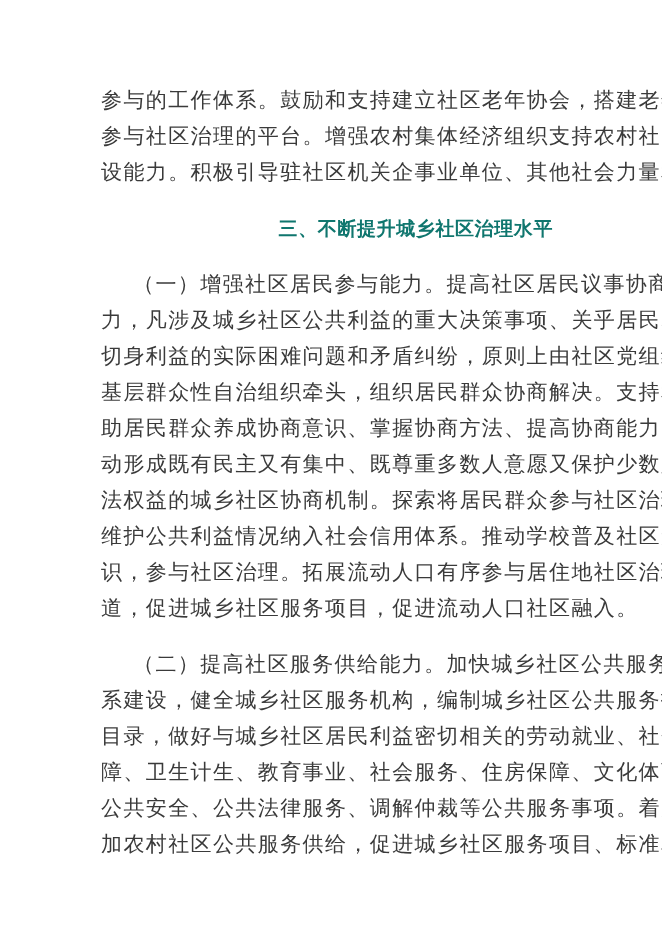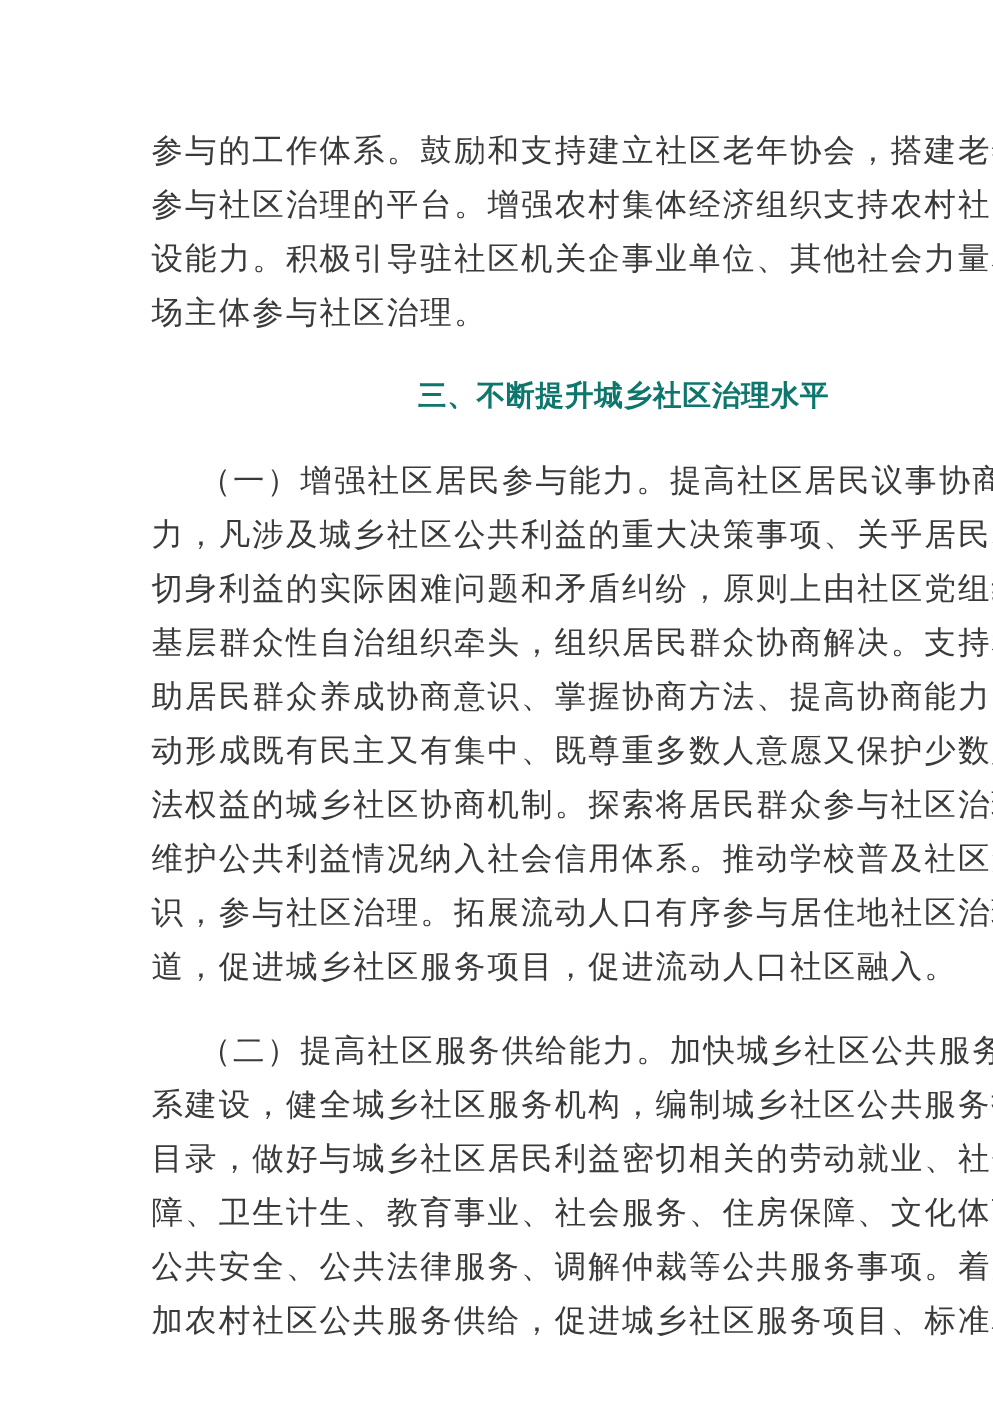--- a/index.html
+++ b/index.html
@@ -12,21 +12,20 @@
   .indent { padding-left:32px; }
 </style>
 </head>
 <body>
 
 <div class="page">
   <div>
     <div class="line">参与的工作体系。鼓励和支持建立社区老年协会，搭建老年人</div>
     <div class="line">参与社区治理的平台。增强农村集体经济组织支持农村社区建</div>
     <div class="line">设能力。积极引导驻社区机关企事业单位、其他社会力量和市</div>
-    <div class="line">场主体参与社区治理。</div>
   </div>
   <div class="gap"></div>
   <div class="line heading">三、不断提升城乡社区治理水平</div>
   <div class="gap"></div>
   <div>
     <div class="line indent">（一）增强社区居民参与能力。提高社区居民议事协商能</div>
     <div class="line">力，凡涉及城乡社区公共利益的重大决策事项、关乎居民群众</div>
     <div class="line">切身利益的实际困难问题和矛盾纠纷，原则上由社区党组织、</div>
     <div class="line">基层群众性自治组织牵头，组织居民群众协商解决。支持和帮</div>
     <div class="line">助居民群众养成协商意识、掌握协商方法、提高协商能力，推</div>

